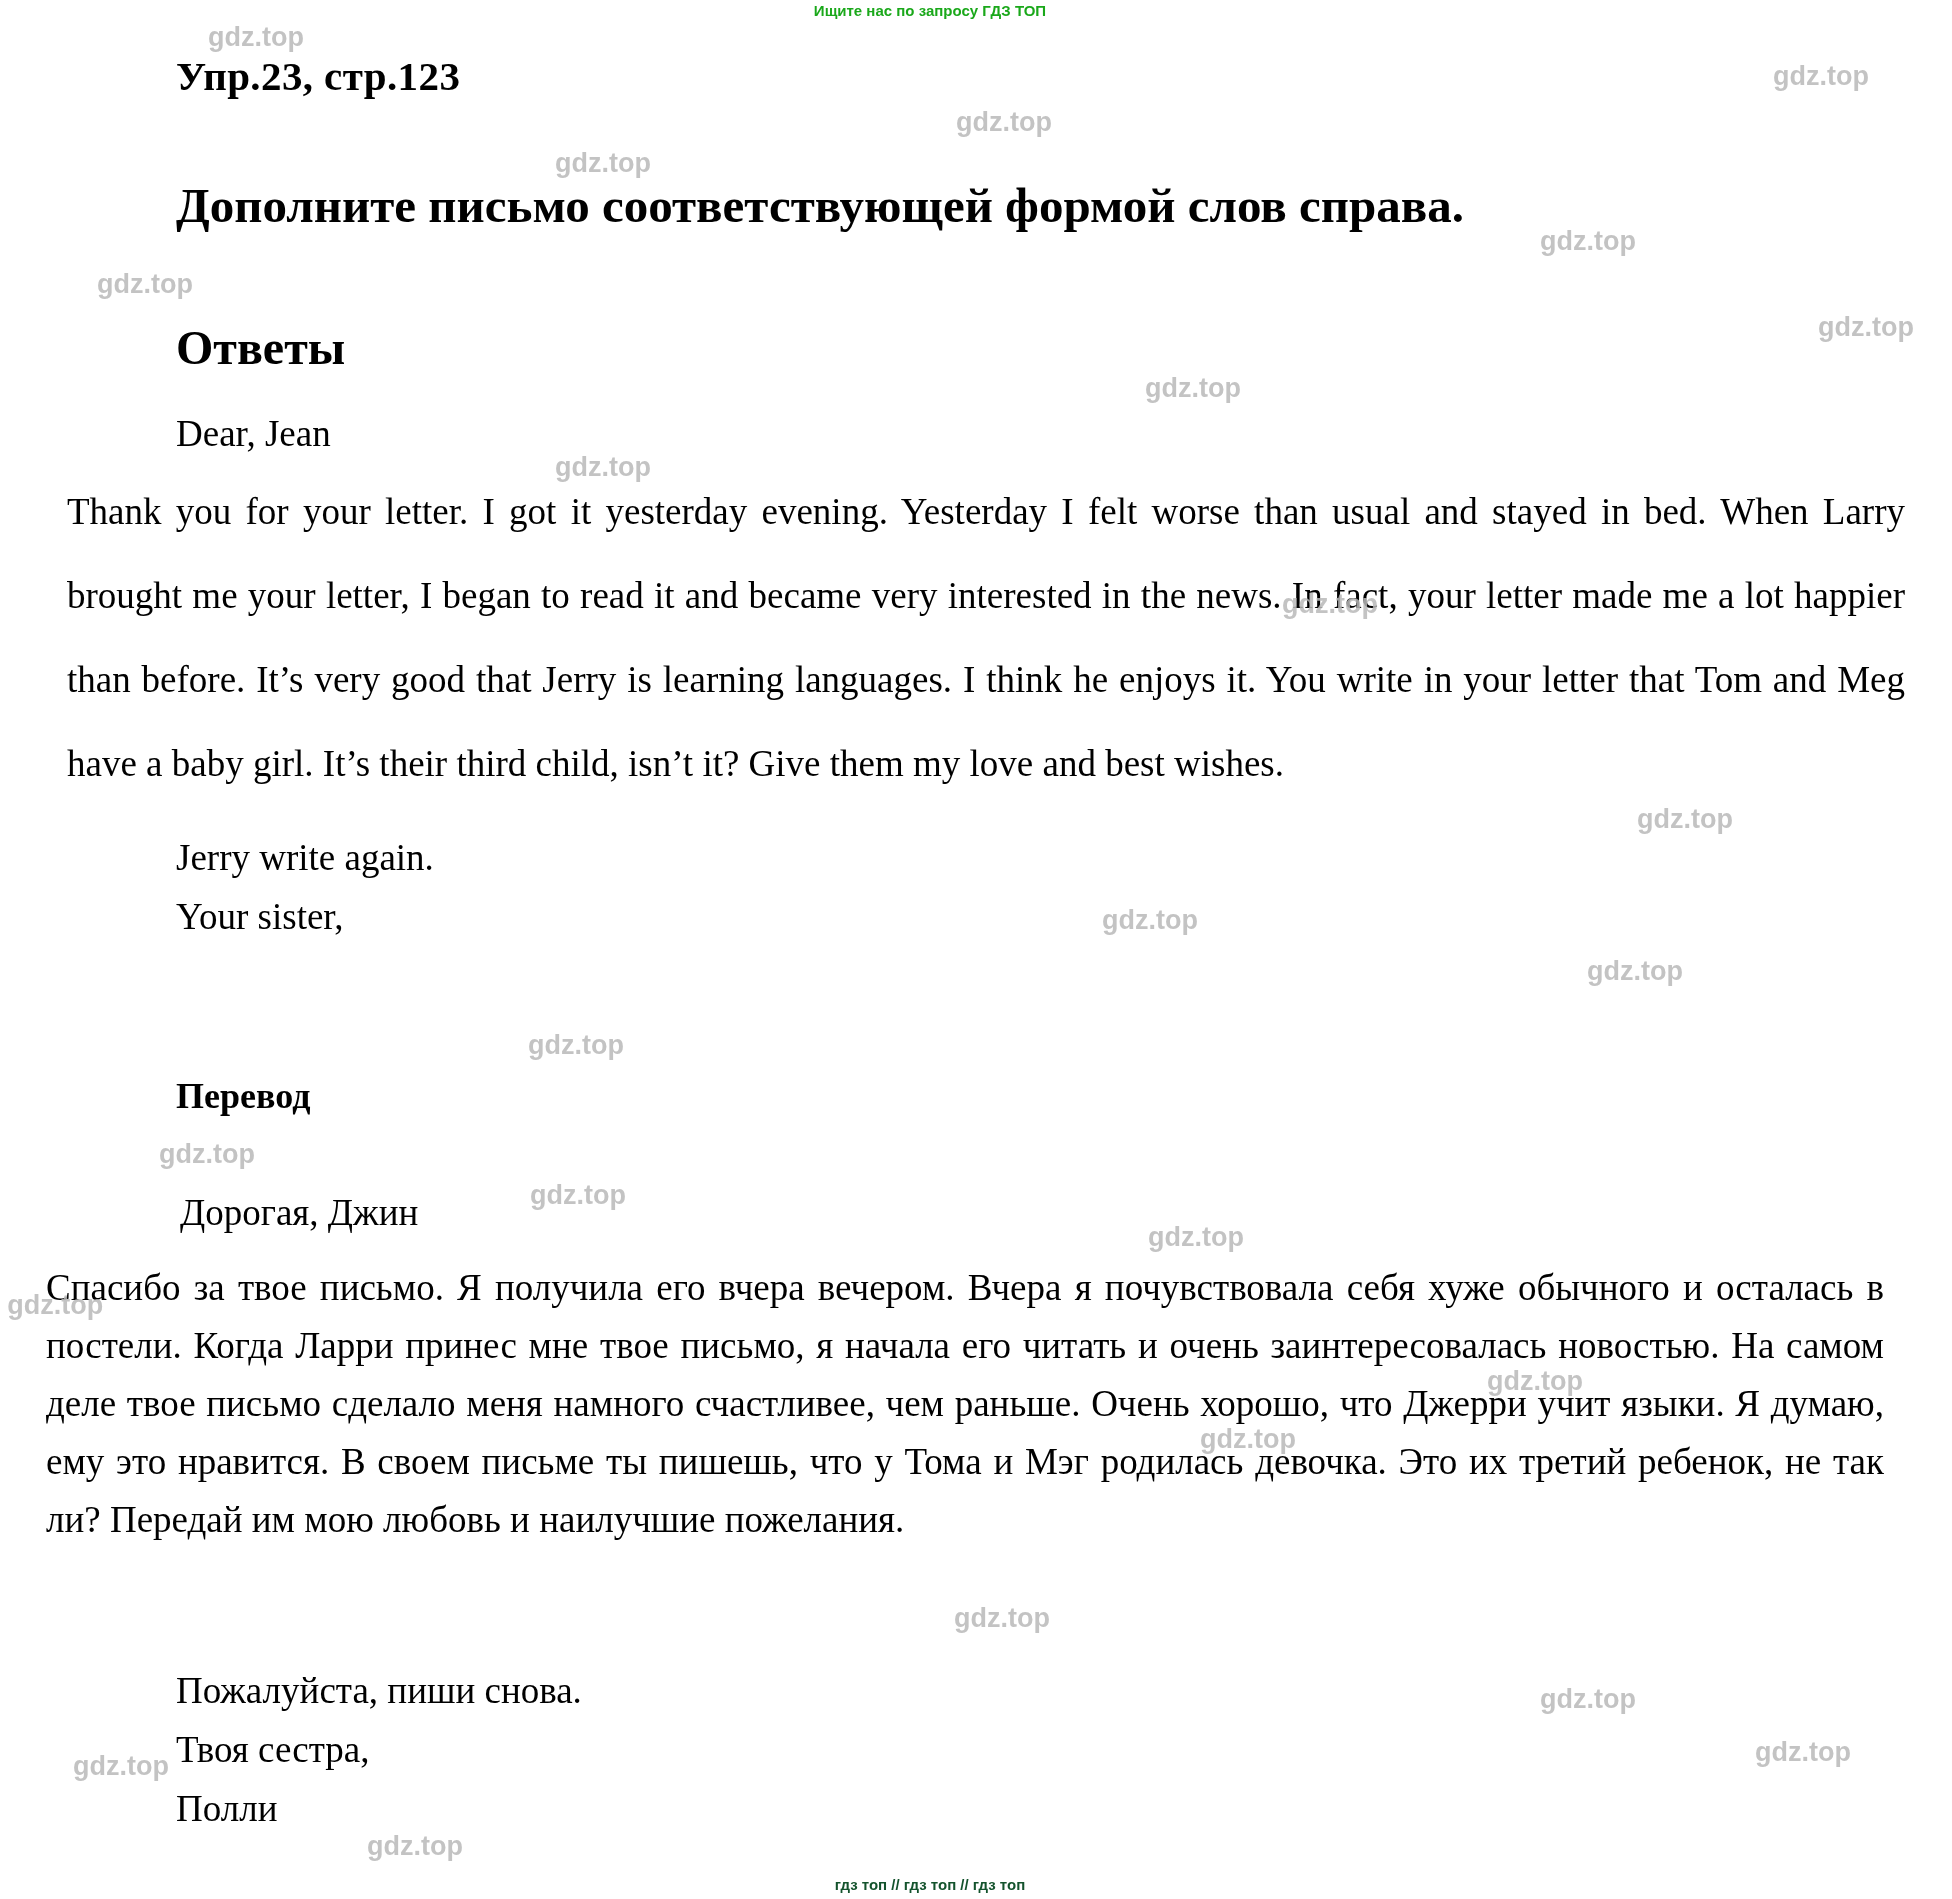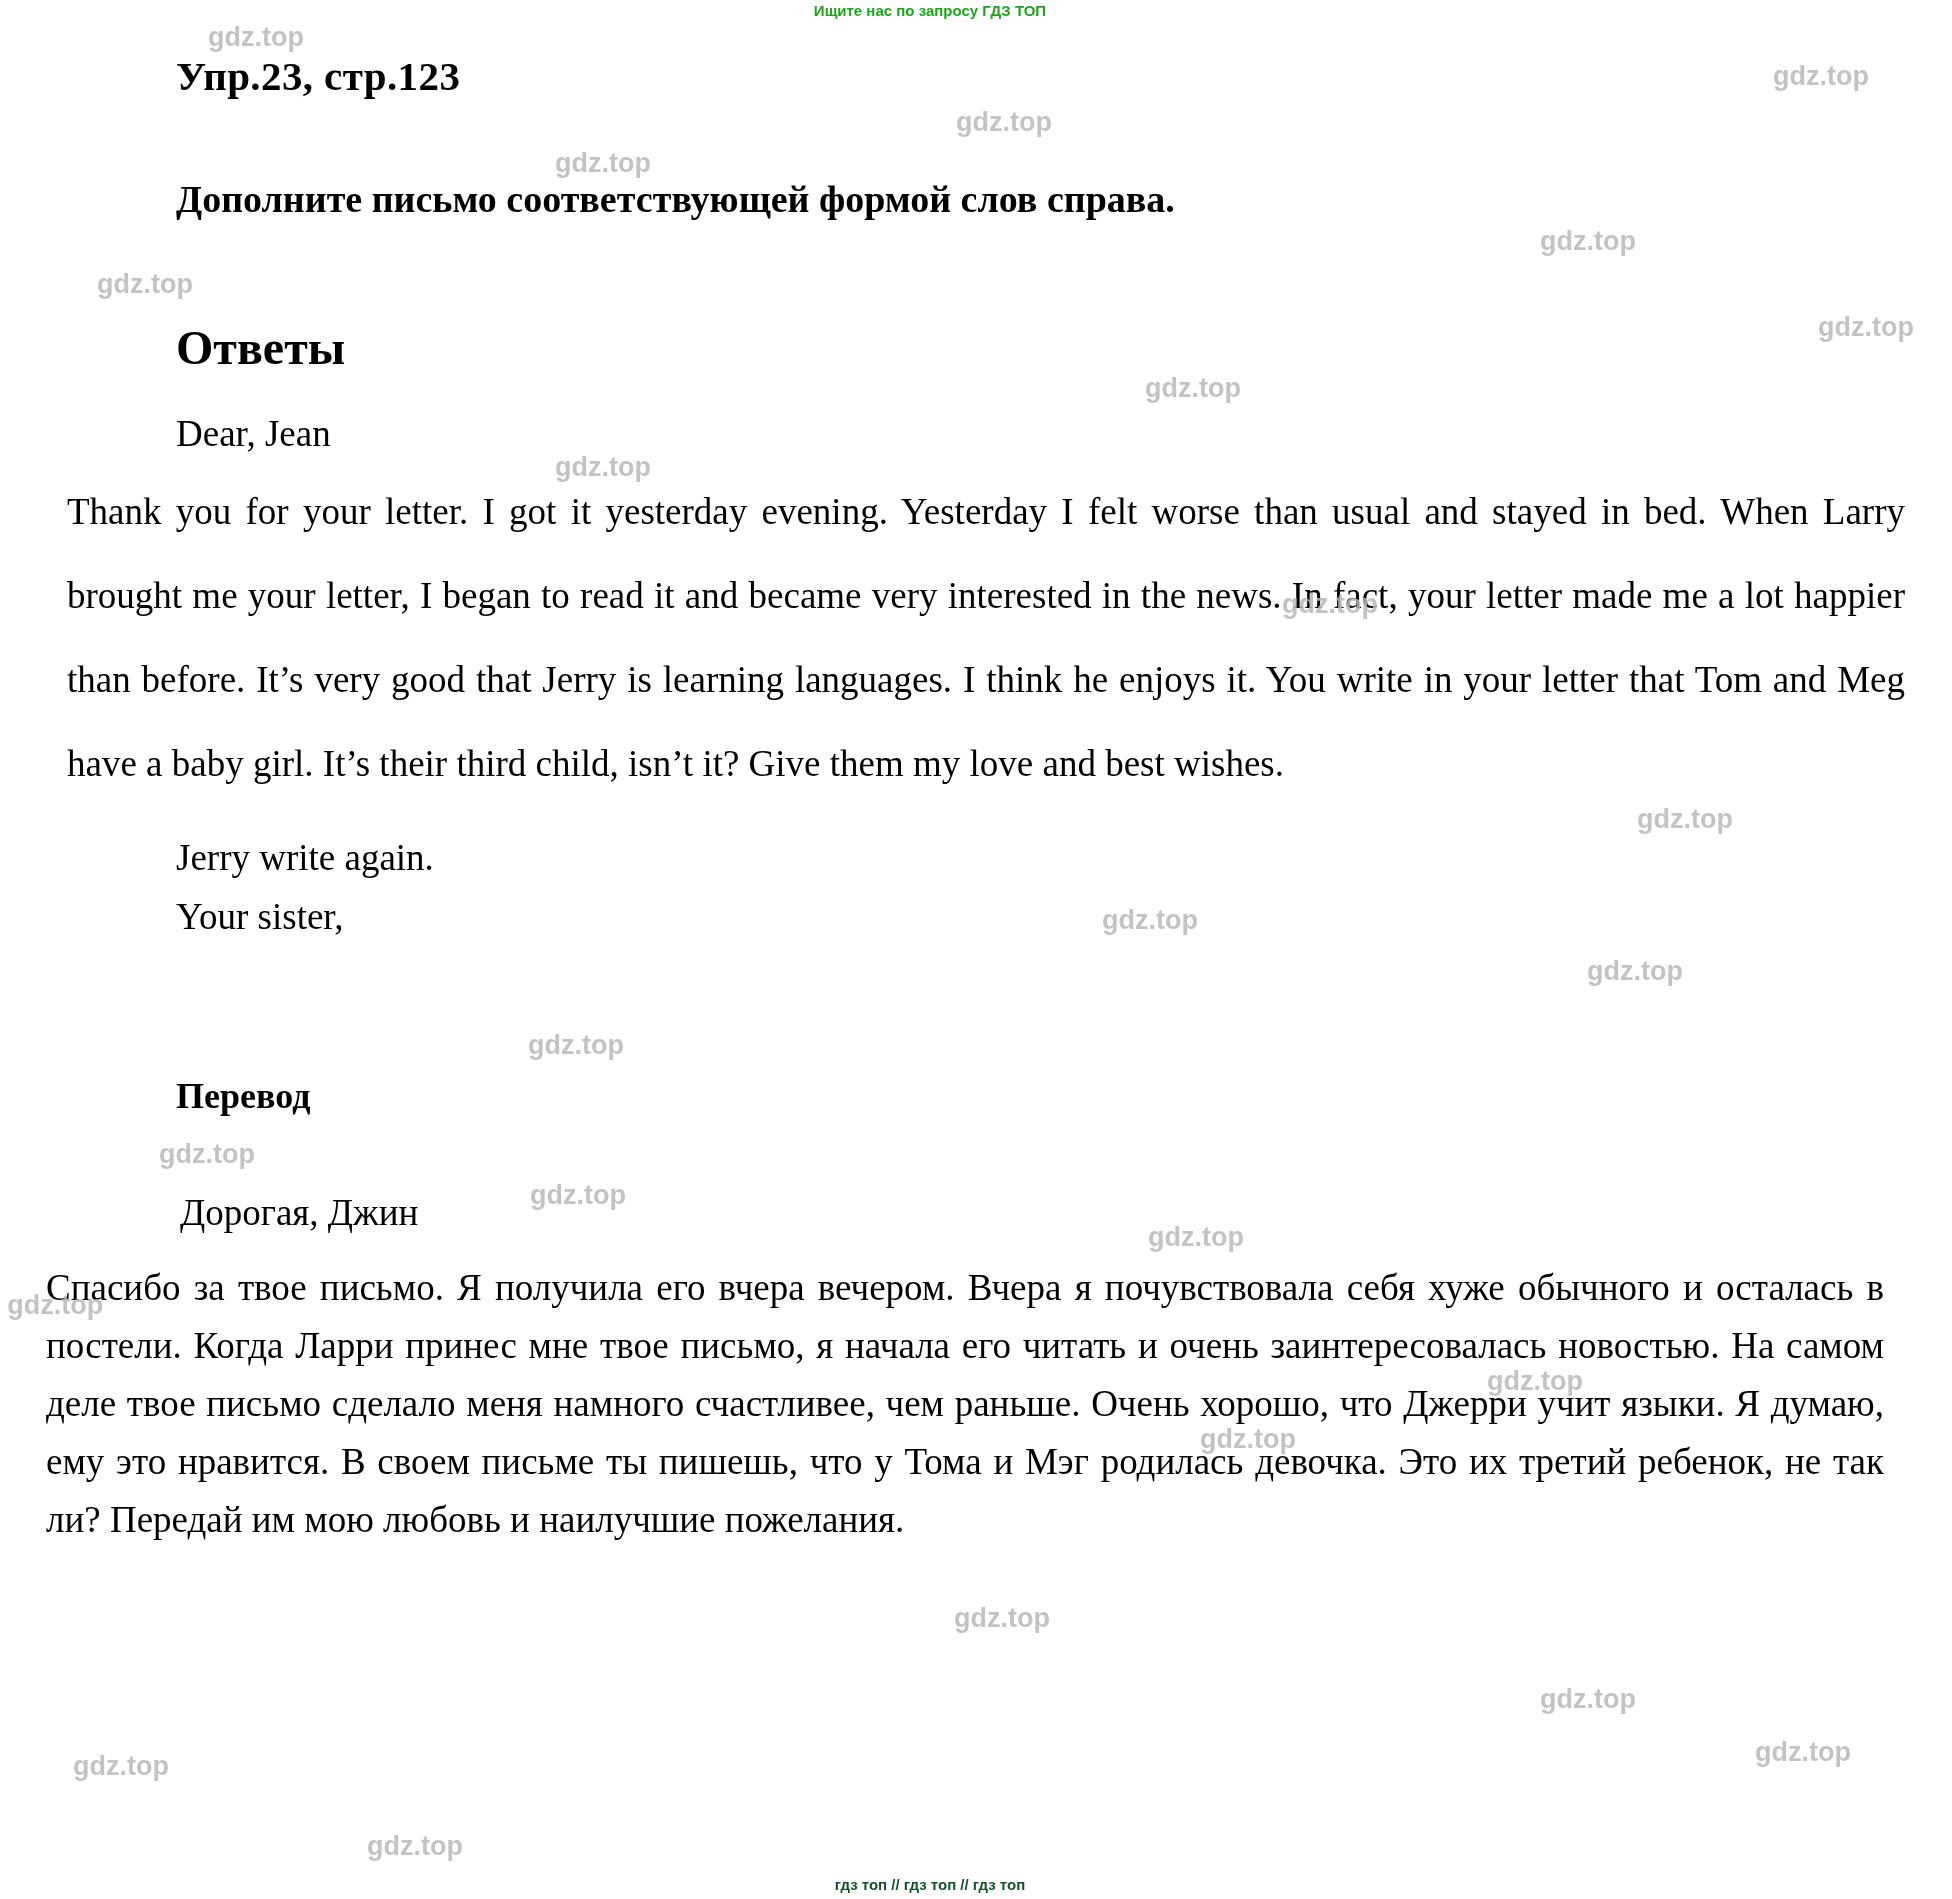--- a/index.html
+++ b/index.html
@@ -70,21 +70,21 @@
     top: 52px;
     font-size: 41px;
     font-weight: bold;
     letter-spacing: 0.4px;
   }
 
   .task-title {
     position: absolute;
     left: 176px;
     top: 177px;
-    font-size: 38px;
+    font-size: 49px;
     font-weight: bold;
   }
 
   .sect-answers {
     position: absolute;
     left: 176px;
     top: 296px;
     font-size: 48px;
     font-weight: bold;
     margin-top: 24px;
@@ -172,20 +172,25 @@
     <div>Jerry write again.</div>
     <div>Your sister,</div>
   </div>
 
   <div class="sect-translation">Перевод</div>
 
   <div class="salutation-ru">Дорогая, Джин</div>
 
   <div class="letter-ru">Спасибо за твое письмо. Я получила его вчера вечером. Вчера я почувствовала себя хуже обычного и осталась в постели. Когда Ларри принес мне твое письмо, я начала его читать и очень заинтересовалась новостью. На самом деле твое письмо сделало меня намного счастливее, чем раньше. Очень хорошо, что Джерри учит языки. Я думаю, ему это нравится. В своем письме ты пишешь, что у Тома и Мэг родилась девочка. Это их третий ребенок, не так ли? Передай им мою любовь и наилучшие пожелания.</div>
 
+  <div class="closing-ru">
+    <div>Пожалуйста, пиши снова.</div>
+    <div>Твоя сестра,</div>
+    <div>Полли</div>
+  </div>
 
   <div class="bottom-banner">гдз топ  //  гдз топ  //  гдз топ</div>
 
   <div id="watermark-layer">
       <div class="wm" style="left: 208px; top: 21.5px; font-size: 27px;">gdz.top</div>
       <div class="wm" style="left: 956px; top: 107px; font-size: 27px;">gdz.top</div>
       <div class="wm" style="left: 1773px; top: 61px; font-size: 27px;">gdz.top</div>
       <div class="wm" style="left: 555px; top: 148px; font-size: 27px;">gdz.top</div>
       <div class="wm" style="left: 1540px; top: 226px; font-size: 27px;">gdz.top</div>
       <div class="wm" style="left: 97px; top: 269px; font-size: 27px;">gdz.top</div>

